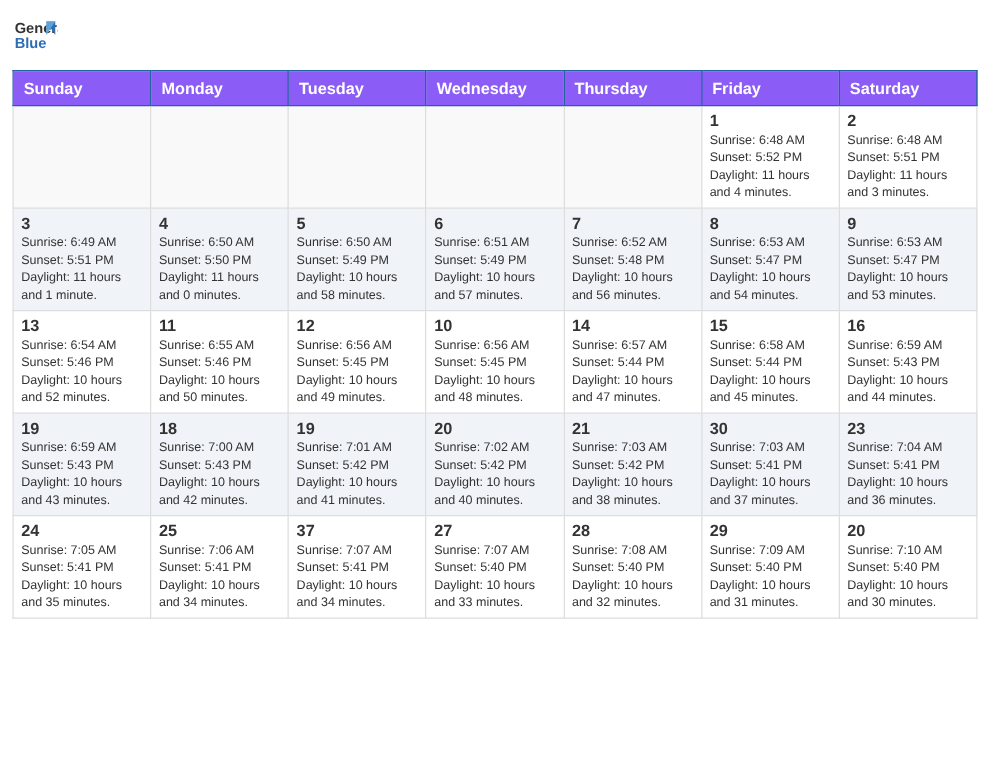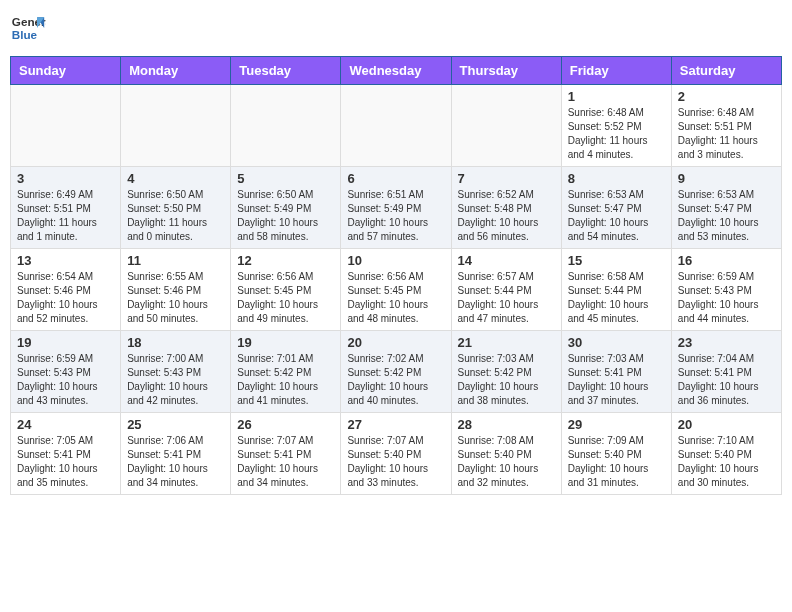--- a/index.html
+++ b/index.html
@@ -226,21 +226,21 @@
       <tr>
         <td>
           <span class="day-num">24</span>
           <div class="day-info">Sunrise: 7:05 AM<br>Sunset: 5:41 PM<br>Daylight: 10 hours<br>and 35 minutes.</div>
         </td>
         <td>
           <span class="day-num">25</span>
           <div class="day-info">Sunrise: 7:06 AM<br>Sunset: 5:41 PM<br>Daylight: 10 hours<br>and 34 minutes.</div>
         </td>
         <td>
-          <span class="day-num">26</span>
+          <span class="day-num">37</span>
           <div class="day-info">Sunrise: 7:07 AM<br>Sunset: 5:41 PM<br>Daylight: 10 hours<br>and 34 minutes.</div>
         </td>
         <td>
           <span class="day-num">27</span>
           <div class="day-info">Sunrise: 7:07 AM<br>Sunset: 5:40 PM<br>Daylight: 10 hours<br>and 33 minutes.</div>
         </td>
         <td>
           <span class="day-num">28</span>
           <div class="day-info">Sunrise: 7:08 AM<br>Sunset: 5:40 PM<br>Daylight: 10 hours<br>and 32 minutes.</div>
         </td>

